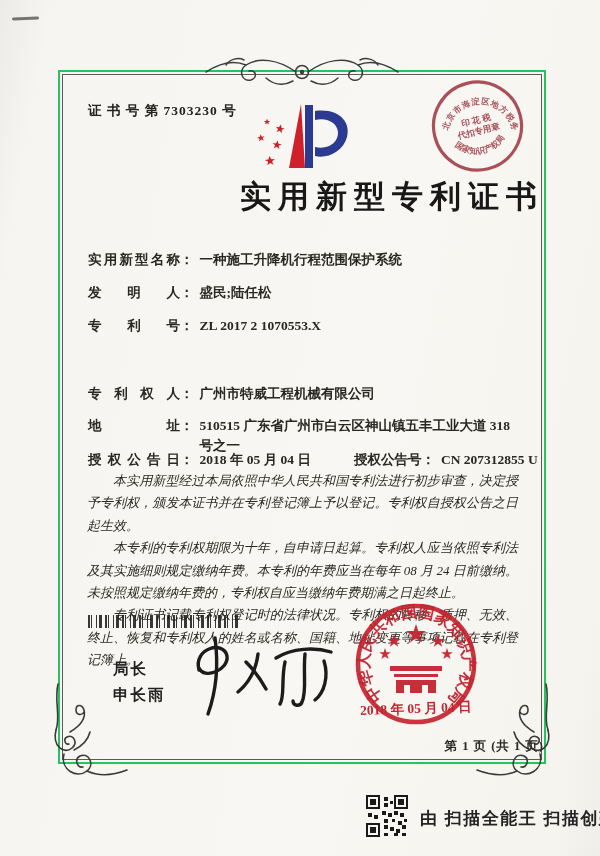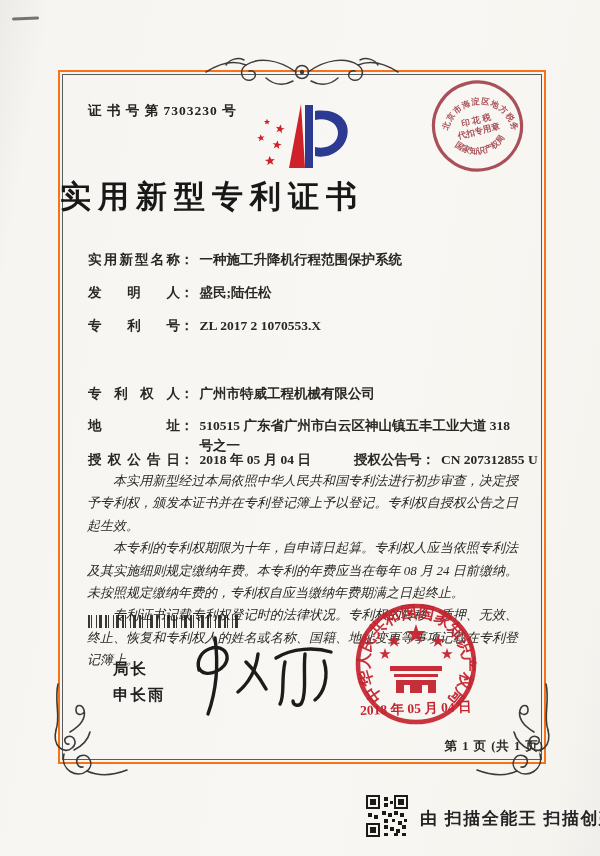--- a/index.html
+++ b/index.html
@@ -4,32 +4,32 @@
 <style>
   html,body{margin:0;padding:0;}
   body{
     width:600px;height:856px;position:relative;overflow:hidden;
     background:linear-gradient(100deg,#ecebe7 0%,#f6f5f1 7%,#f8f7f3 60%,#f5f4ef 93%,#efeeea 100%);
     font-family:"Liberation Serif", serif;color:#2b2925;
     -webkit-font-smoothing:antialiased;
   }
   .artifact{position:absolute;left:12px;top:17px;width:27px;height:3px;background:#4a4a4a;border-radius:2px;transform:rotate(-2deg);opacity:.75;}
   
-  .frame{position:absolute;left:58px;top:70px;width:484px;height:690px;border:2px solid #f97316;}
+  .frame{position:absolute;left:58px;top:70px;width:484px;height:690px;border:2px solid #22c55e;}
   .frame::before{content:"";position:absolute;inset:2px;border:1px solid #5a5a5a;pointer-events:none;}
   .orn{position:absolute;color:#3a3a3a;}
   .orn svg{display:block;}
   .orn-top{left:50%;top:-21px;transform:translateX(-50%);}
   .orn-bl{left:-10px;bottom:-18px;}
   .orn-br{right:-10px;bottom:-18px;transform:scaleX(-1);}
   
   .certno{position:absolute;left:28px;top:30px;font-size:13.5px;letter-spacing:1px;font-weight:600;color:#25231f;}
   .logo{position:absolute;left:177px;top:30px;}
   .taxseal{position:absolute;left:370px;top:6px;transform:rotate(-14deg);opacity:.92;}
-  .title{position:absolute;left:0;right:0;top:104px;text-align:left;font-size:31px;font-weight:700;letter-spacing:7px;color:#181818;}
+  .title{position:absolute;left:0;right:0;top:104px;text-align:right;font-size:31px;font-weight:700;letter-spacing:7px;color:#181818;}
   
   .frow{position:absolute;left:28px;right:20px;font-size:13.5px;font-weight:600;color:#2a2822;line-height:20px;}
   .flabel{display:inline-block;width:92px;vertical-align:top;text-align:justify;text-align-last:justify;text-justify:inter-character;}
   .fcolon{display:inline-block;vertical-align:top;margin-right:6px;}
   .fvalue{display:inline-block;vertical-align:top;max-width:322px;}
   .pair2{position:absolute;left:266px;top:0;white-space:nowrap;}
   .pair2 .flabel{width:auto;text-align:left;text-align-last:auto;}
   
   .paras{position:absolute;left:27px;right:26px;top:398px;font-size:13px;line-height:22.4px;font-style:italic;font-weight:500;color:#2b2823;}
   .paras p{margin:0;text-indent:2em;text-align:justify;}

